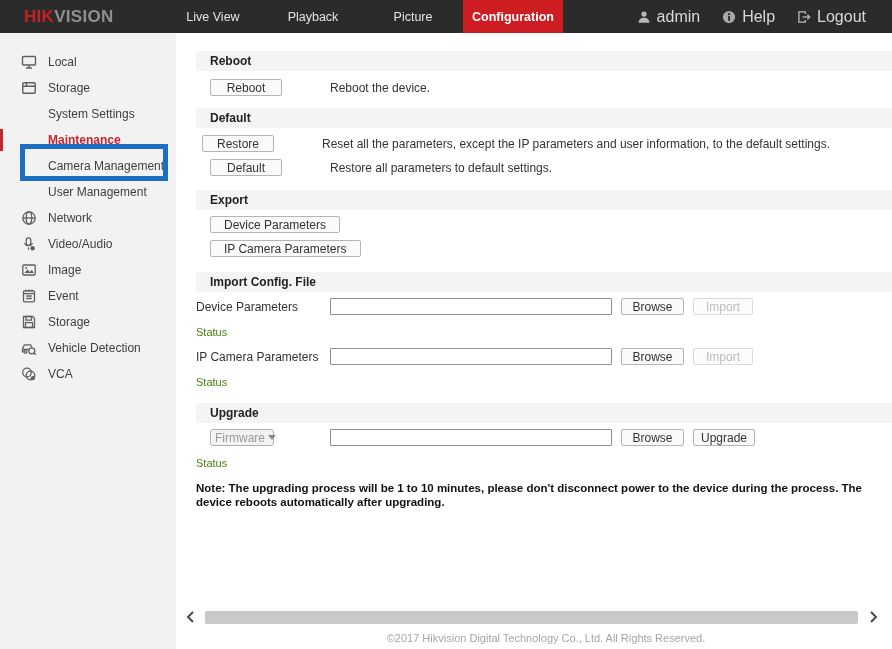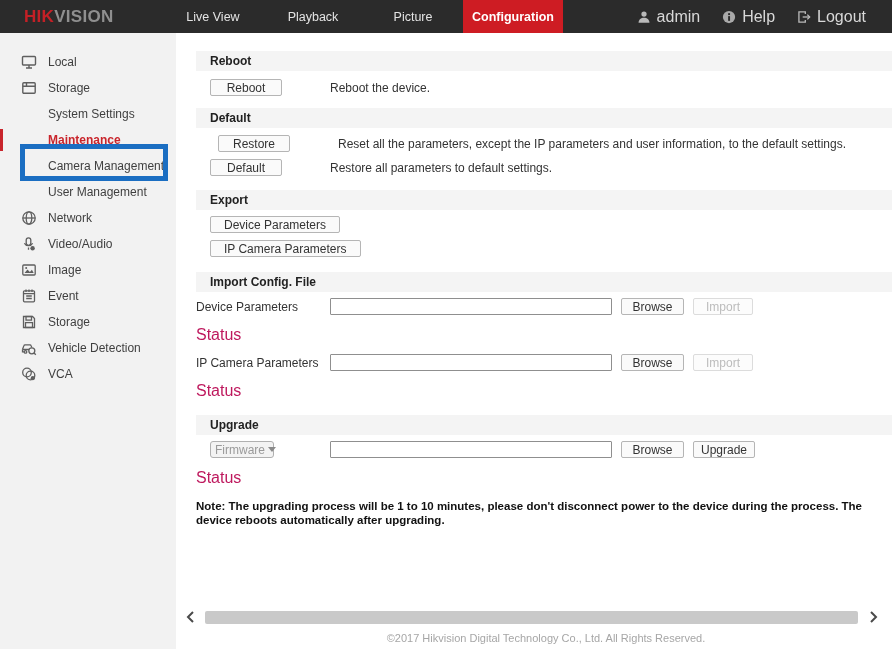--- a/index.html
+++ b/index.html
@@ -40,21 +40,21 @@
   .desc { font-size:12px; color:#333; }
 
   .btn { display:inline-flex; align-items:center; justify-content:center; height:17px; background:#fafafa; border:1px solid #b5b5b5; border-radius:2px; font-size:12px; color:#333; cursor:pointer; font-family:"Liberation Sans", sans-serif; }
   .btn-w72 { width:72px; }
   .btn-pad { padding:0 13px; }
   .btn.disabled { color:#bcbcbc; border-color:#dcdcdc; background:#fcfcfc; cursor:default; }
 
   .text-input { width:282px; height:17px; border:1px solid #8f8f8f; background:#fff; border-radius:1px; outline:none; padding:0 3px; font-size:12px; }
   .row-label { width:134px; font-size:12px; color:#333; }
   .gap9 { margin-left:9px; }
-  .status-label { font-size:16px; color:#be185d; }
+  .status-label { font-size:11px; color:#4d7c0f; }
 
   .select { display:inline-flex; align-items:center; justify-content:space-between; width:64px; height:17px; border:1px solid #b0b0b0; background:#f3f3f3; color:#9a9a9a; font-size:12px; padding:0 4px; cursor:pointer; border-radius:3px; }
   .select .tri { width:0; height:0; border-left:4px solid transparent; border-right:4px solid transparent; border-top:5px solid #8a8a8a; margin-left:3px; }
 
   .note { margin-top:12px; width:668px; font-size:11.5px; font-weight:bold; color:#111; line-height:14px; }
 
   
   .hscroll { position:absolute; left:0; bottom:25px; width:716px; height:14px; }
   .hs-arrow { position:absolute; top:0; width:14px; height:14px; cursor:pointer; }
   .hs-arrow.left { left:8px; }
@@ -204,21 +204,21 @@
     <div class="cbody">
 
       <div class="section-head">Reboot</div>
       <div class="row" style="margin-top:8px;">
         <button class="btn btn-w72" style="margin-left:14px;">Reboot</button>
         <span class="desc" style="margin-left:48px;">Reboot the device.</span>
       </div>
 
       <div class="section-head" style="margin-top:12px;">Default</div>
       <div class="row" style="margin-top:7px;">
-        <button class="btn btn-w72" style="margin-left:22px;">Restore</button>
+        <button class="btn btn-w72" style="margin-left:6px;">Restore</button>
         <span class="desc" style="margin-left:48px;">Reset all the parameters, except the IP parameters and user information, to the default settings.</span>
       </div>
       <div class="row" style="margin-top:7px;">
         <button class="btn btn-w72" style="margin-left:14px;">Default</button>
         <span class="desc" style="margin-left:48px;">Restore all parameters to default settings.</span>
       </div>
 
       <div class="section-head" style="margin-top:14px;">Export</div>
       <div class="row" style="margin-top:6px;">
         <button class="btn btn-pad" style="margin-left:14px;">Device Parameters</button>

